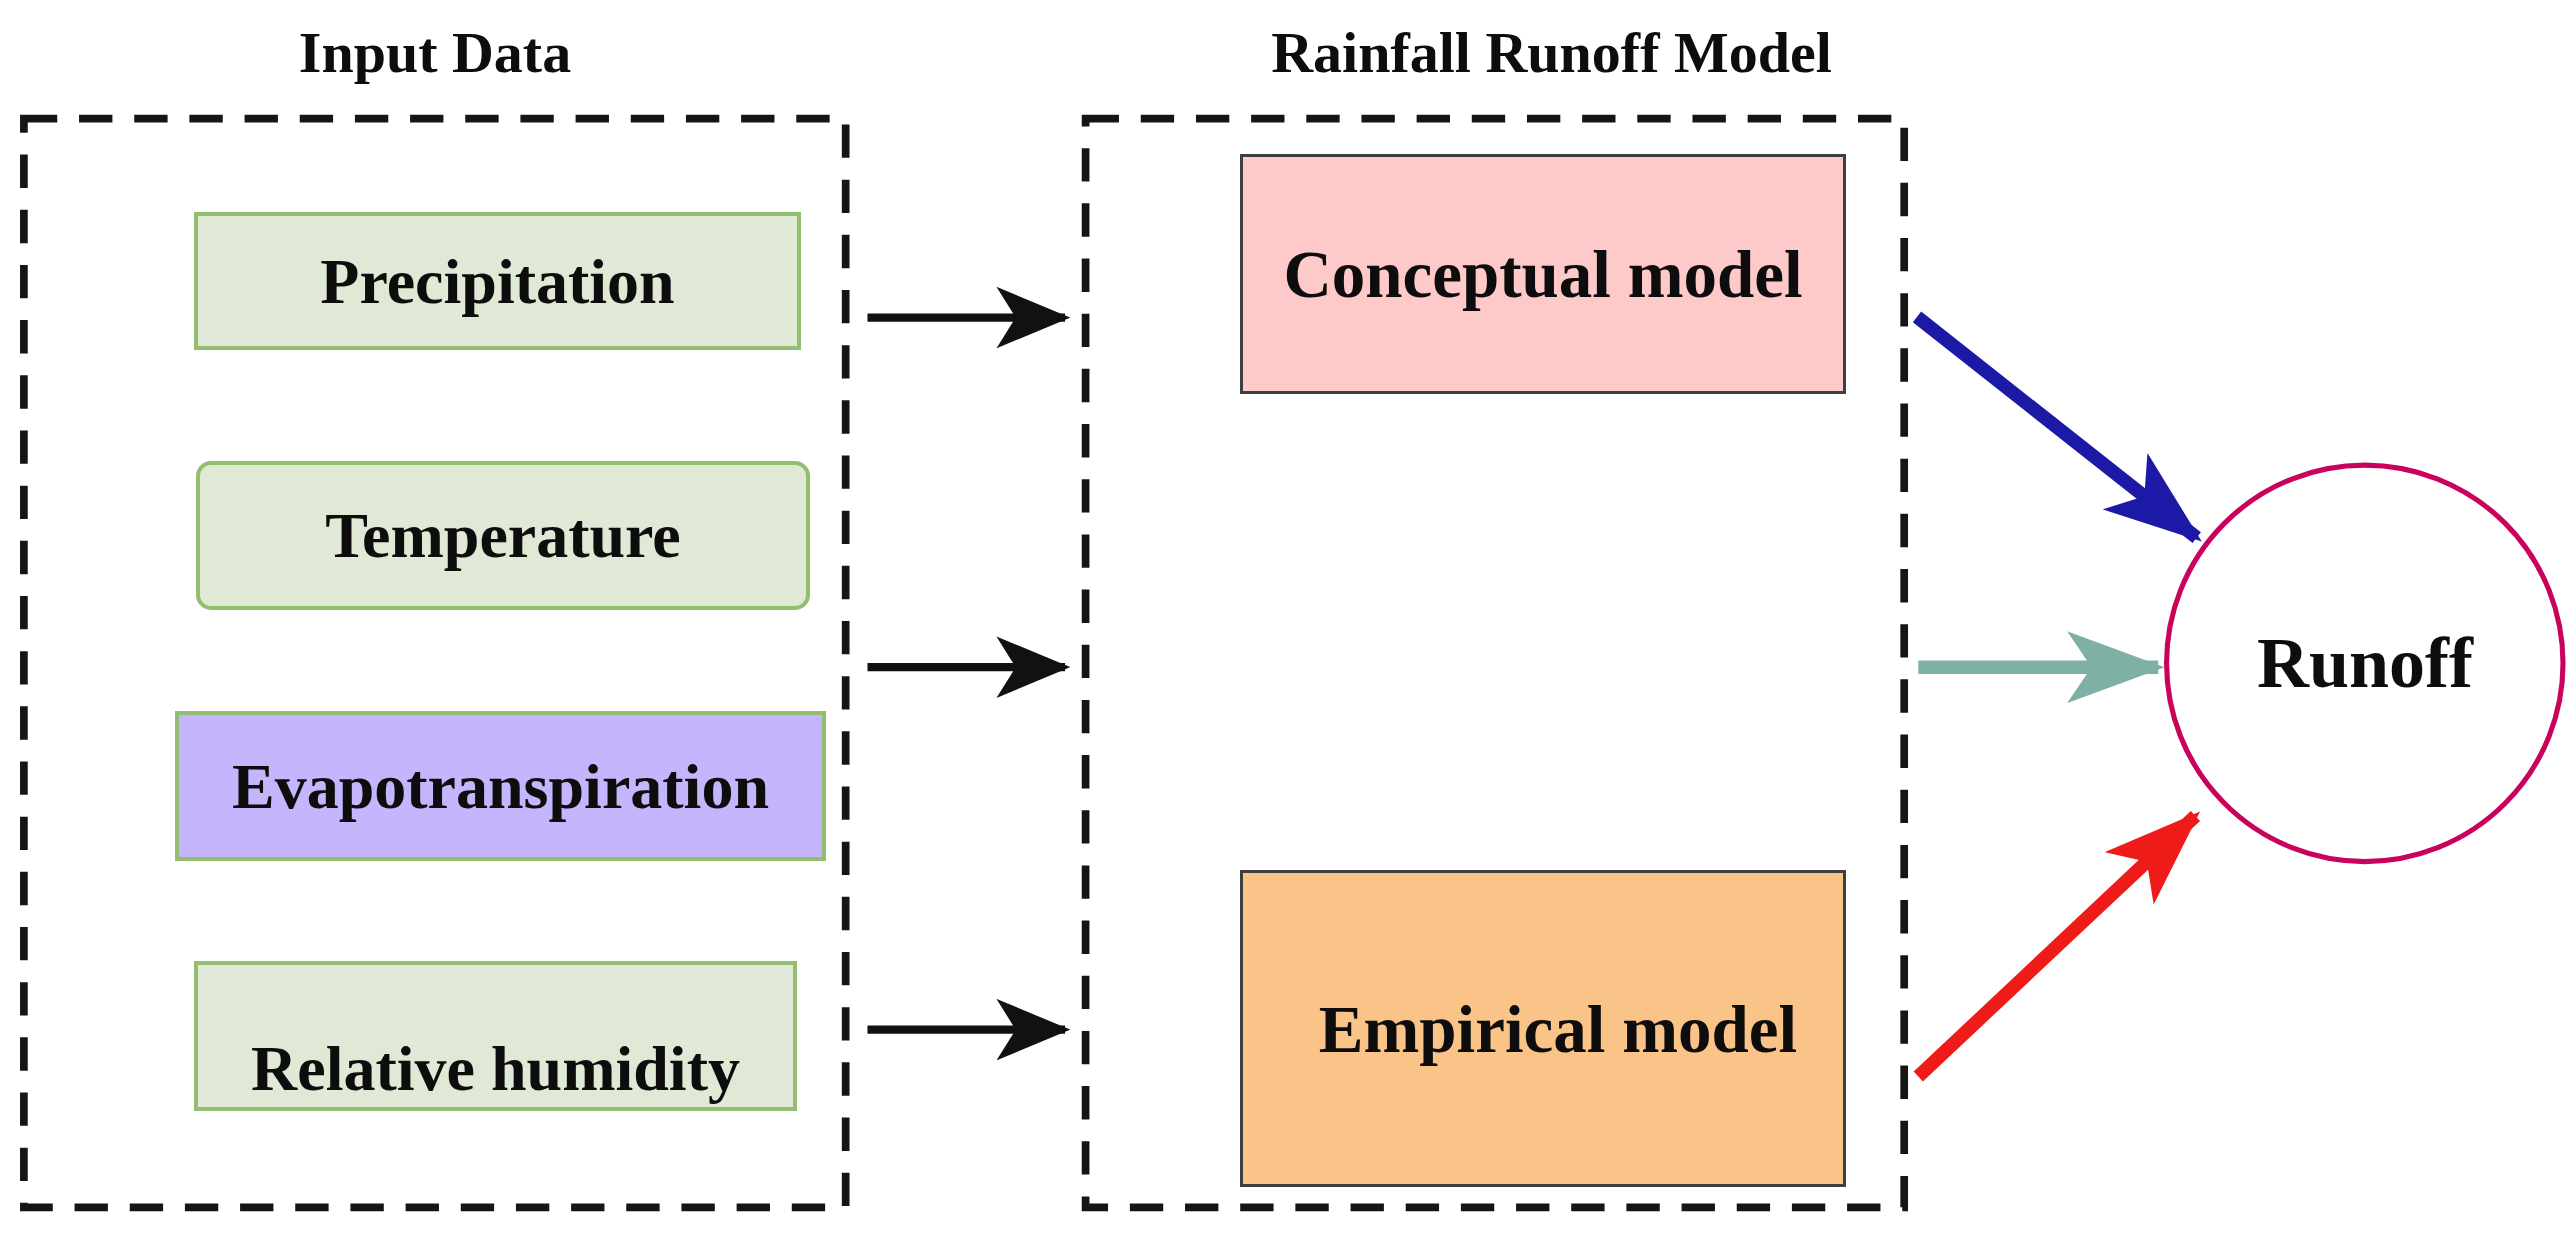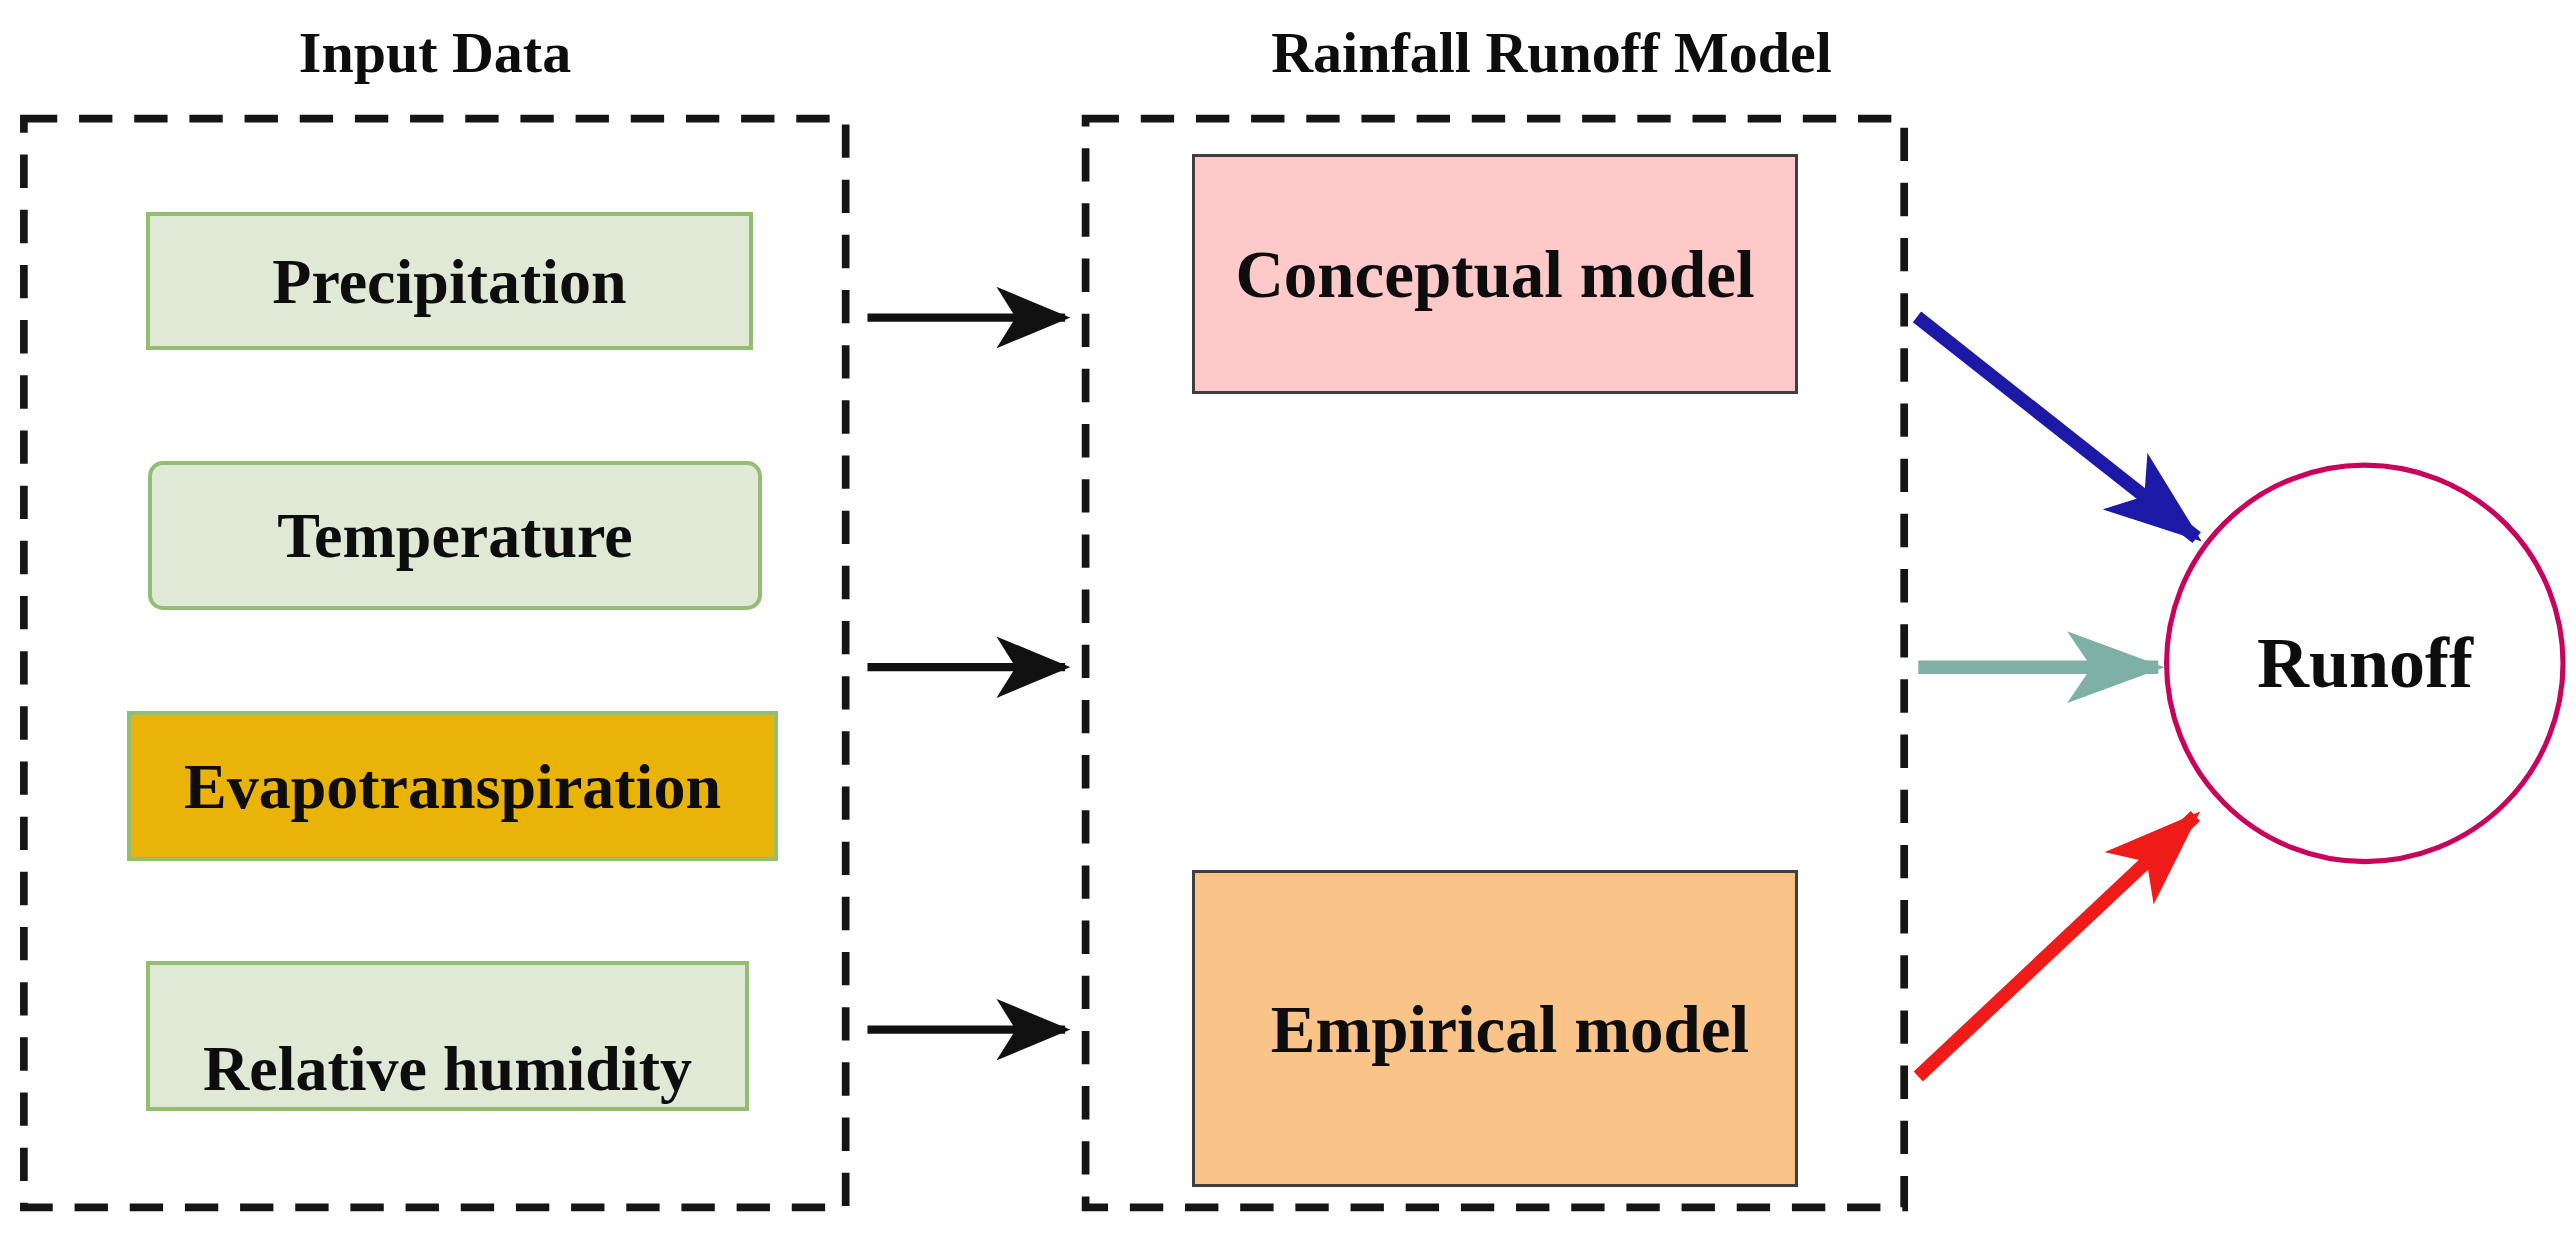--- a/index.html
+++ b/index.html
@@ -35,20 +35,21 @@
   .title-model  { left: 1128px; top: 5.1px; width: 847px; }
 
   .node {
     position: absolute;
     box-sizing: border-box;
     display: flex;
     align-items: center;
     justify-content: center;
     text-align: center;
     font-weight: bold;
+    margin-left: 48px;
   }
   .node .node-label { white-space: pre-line; }
 
   .input-node {
     border: 4.5px solid #93bd70;
     background: #dfe9d6;
     font-size: 64px;
     line-height: 77px;
   }
   .n-precipitation { left: 146px; top: 212px;  width: 607px;  height: 138px; }
@@ -116,21 +117,21 @@
 
   <div class="panel-title title-input">Input Data</div>
   <div class="panel-title title-model">Rainfall Runoff Model</div>
 
   <div class="node input-node n-precipitation" style="background-color: rgb(223, 233, 214); border-color: rgb(147, 189, 112);">
     <span class="node-label">Precipitation</span>
   </div>
   <div class="node input-node n-temperature" style="background-color: rgb(223, 233, 214); border-color: rgb(147, 189, 112); border-radius: 15px;">
     <span class="node-label">Temperature</span>
   </div>
-  <div class="node input-node n-evapo" style="background-color: #eab308; border-color: rgb(147, 189, 112);">
+  <div class="node input-node n-evapo" style="background-color: #c4b5fd; border-color: rgb(147, 189, 112);">
     <span class="node-label">Evapotranspiration</span>
   </div>
   <div class="node input-node n-relhum" style="background-color: rgb(223, 233, 214); border-color: rgb(147, 189, 112);">
     <span class="node-label">Relative humidity</span>
   </div>
 
   <div class="node model-node n-conceptual" style="background-color: rgb(253, 201, 201); border-color: rgb(63, 63, 63);">
     <span class="node-label">Conceptual model</span>
   </div>
   <div class="node model-node n-empirical" style="background-color: rgb(250, 195, 135); border-color: rgb(63, 63, 63);">

